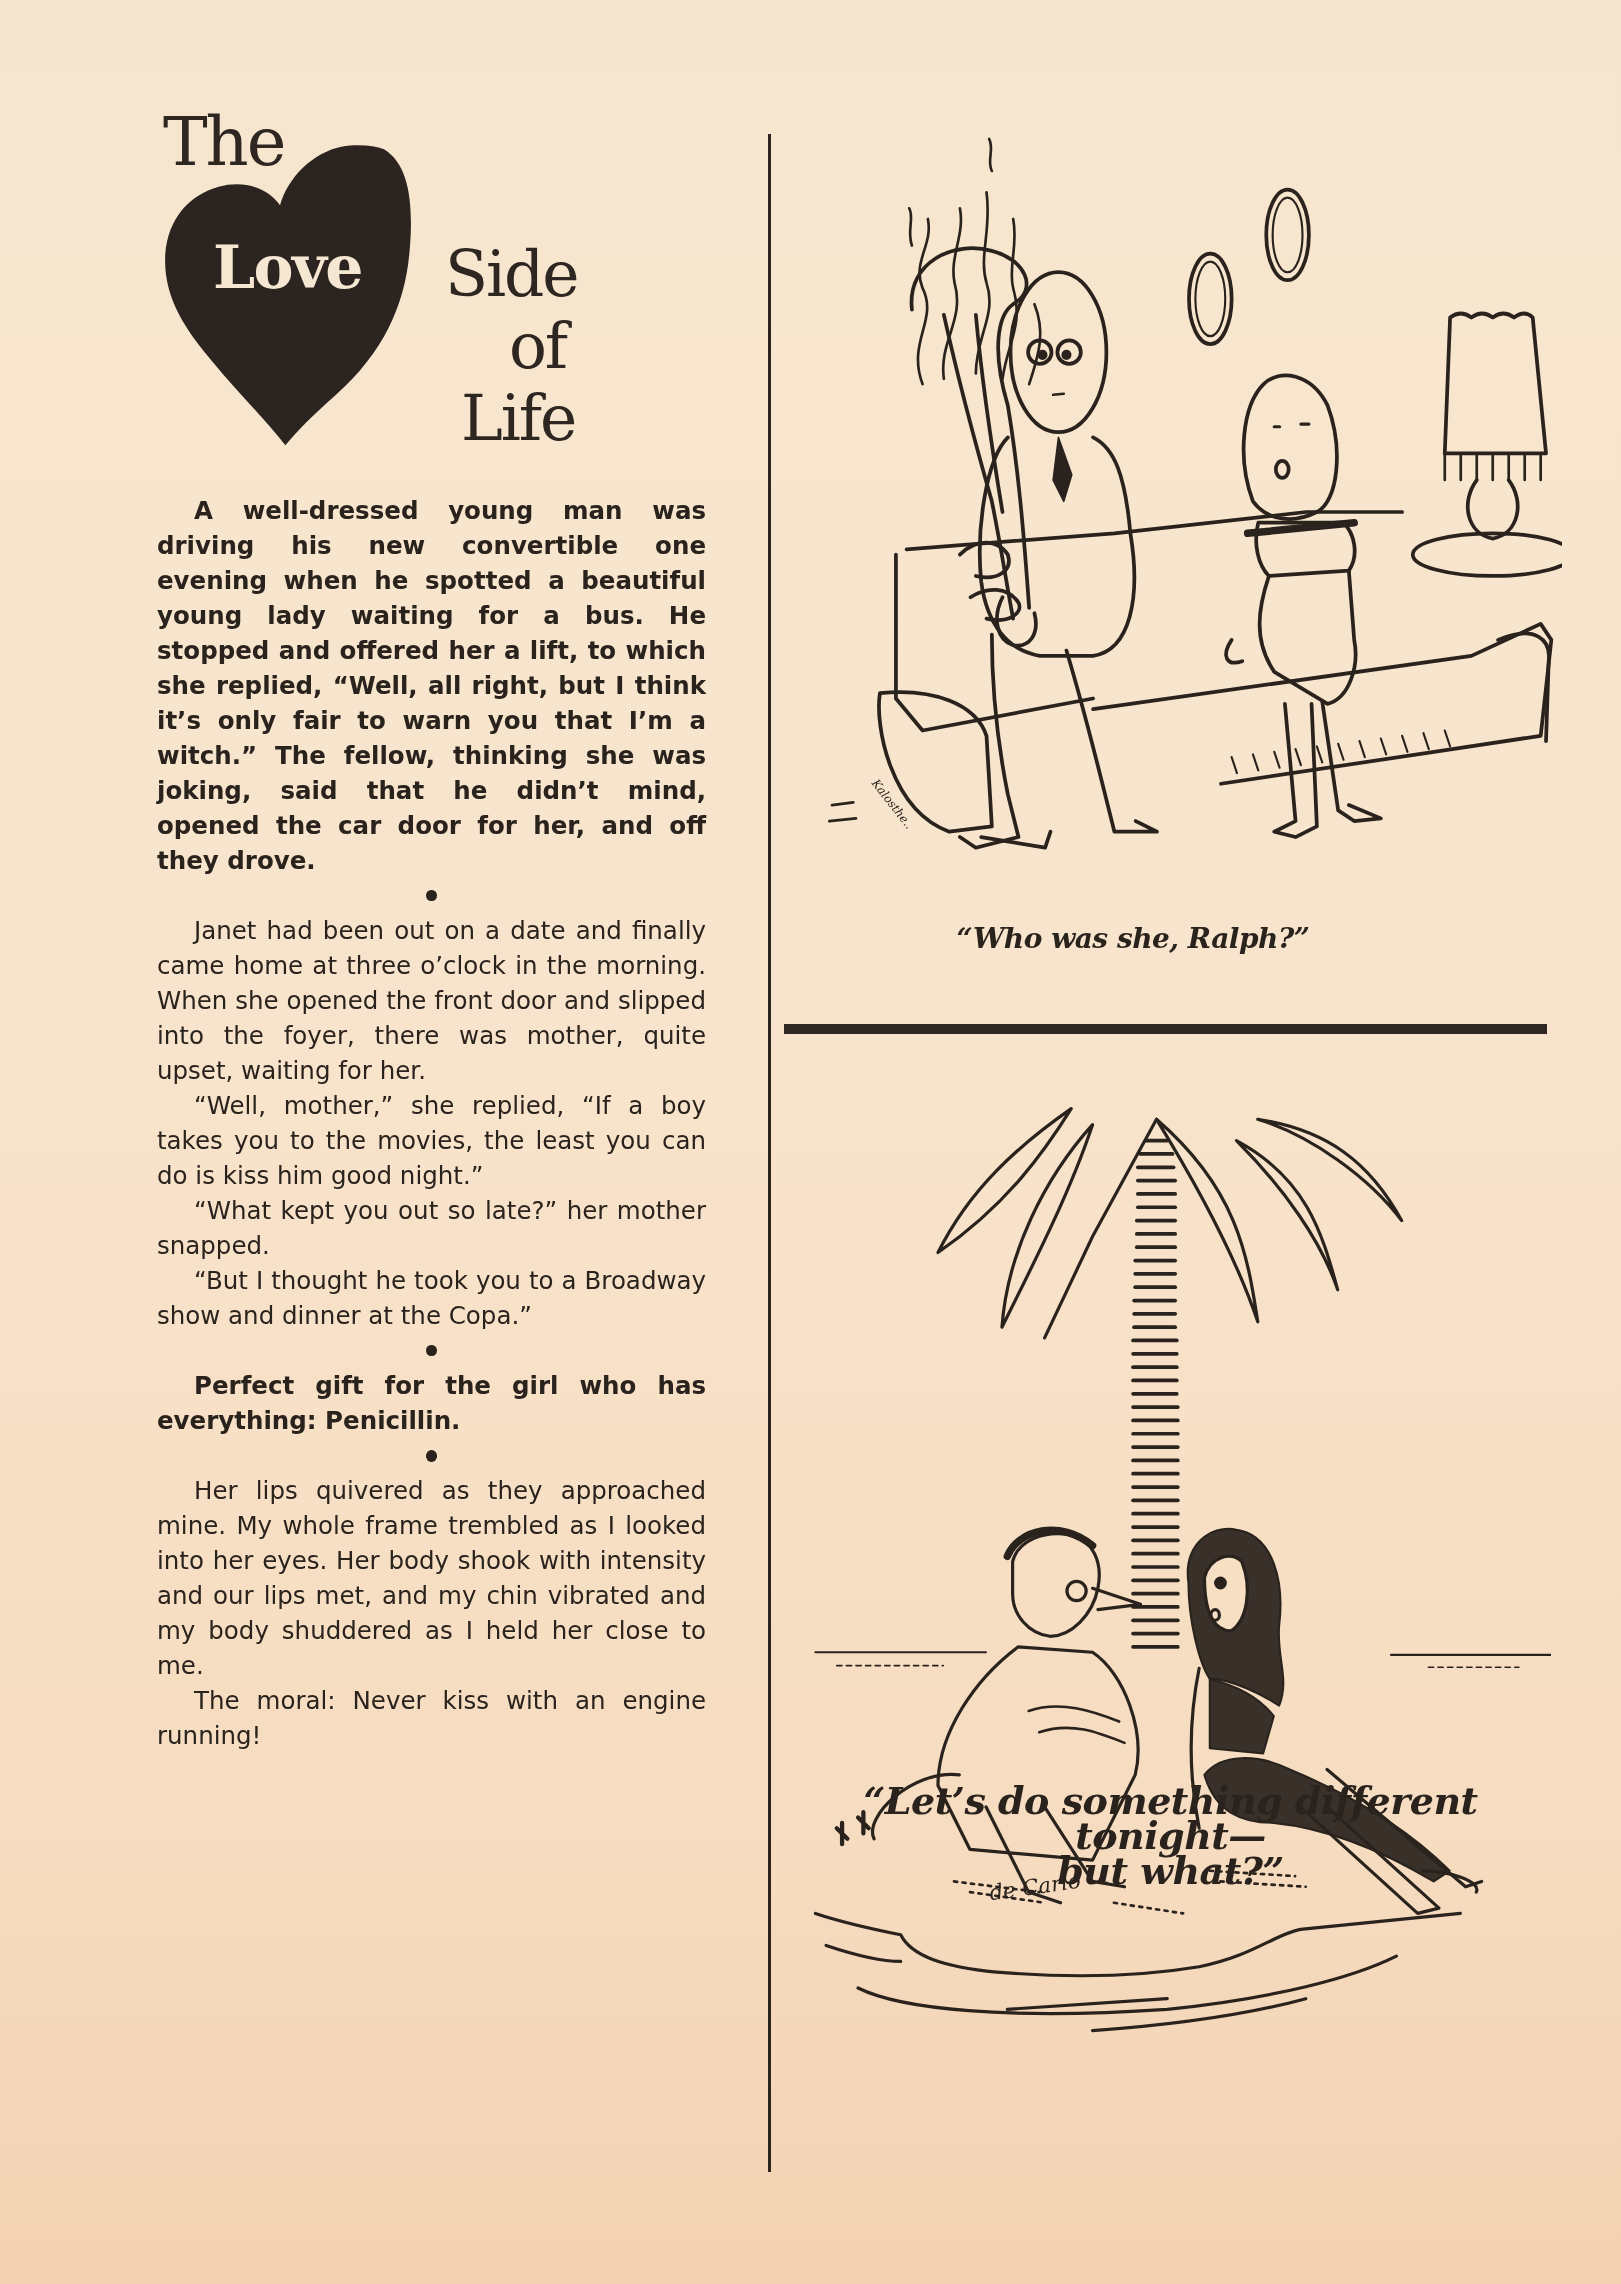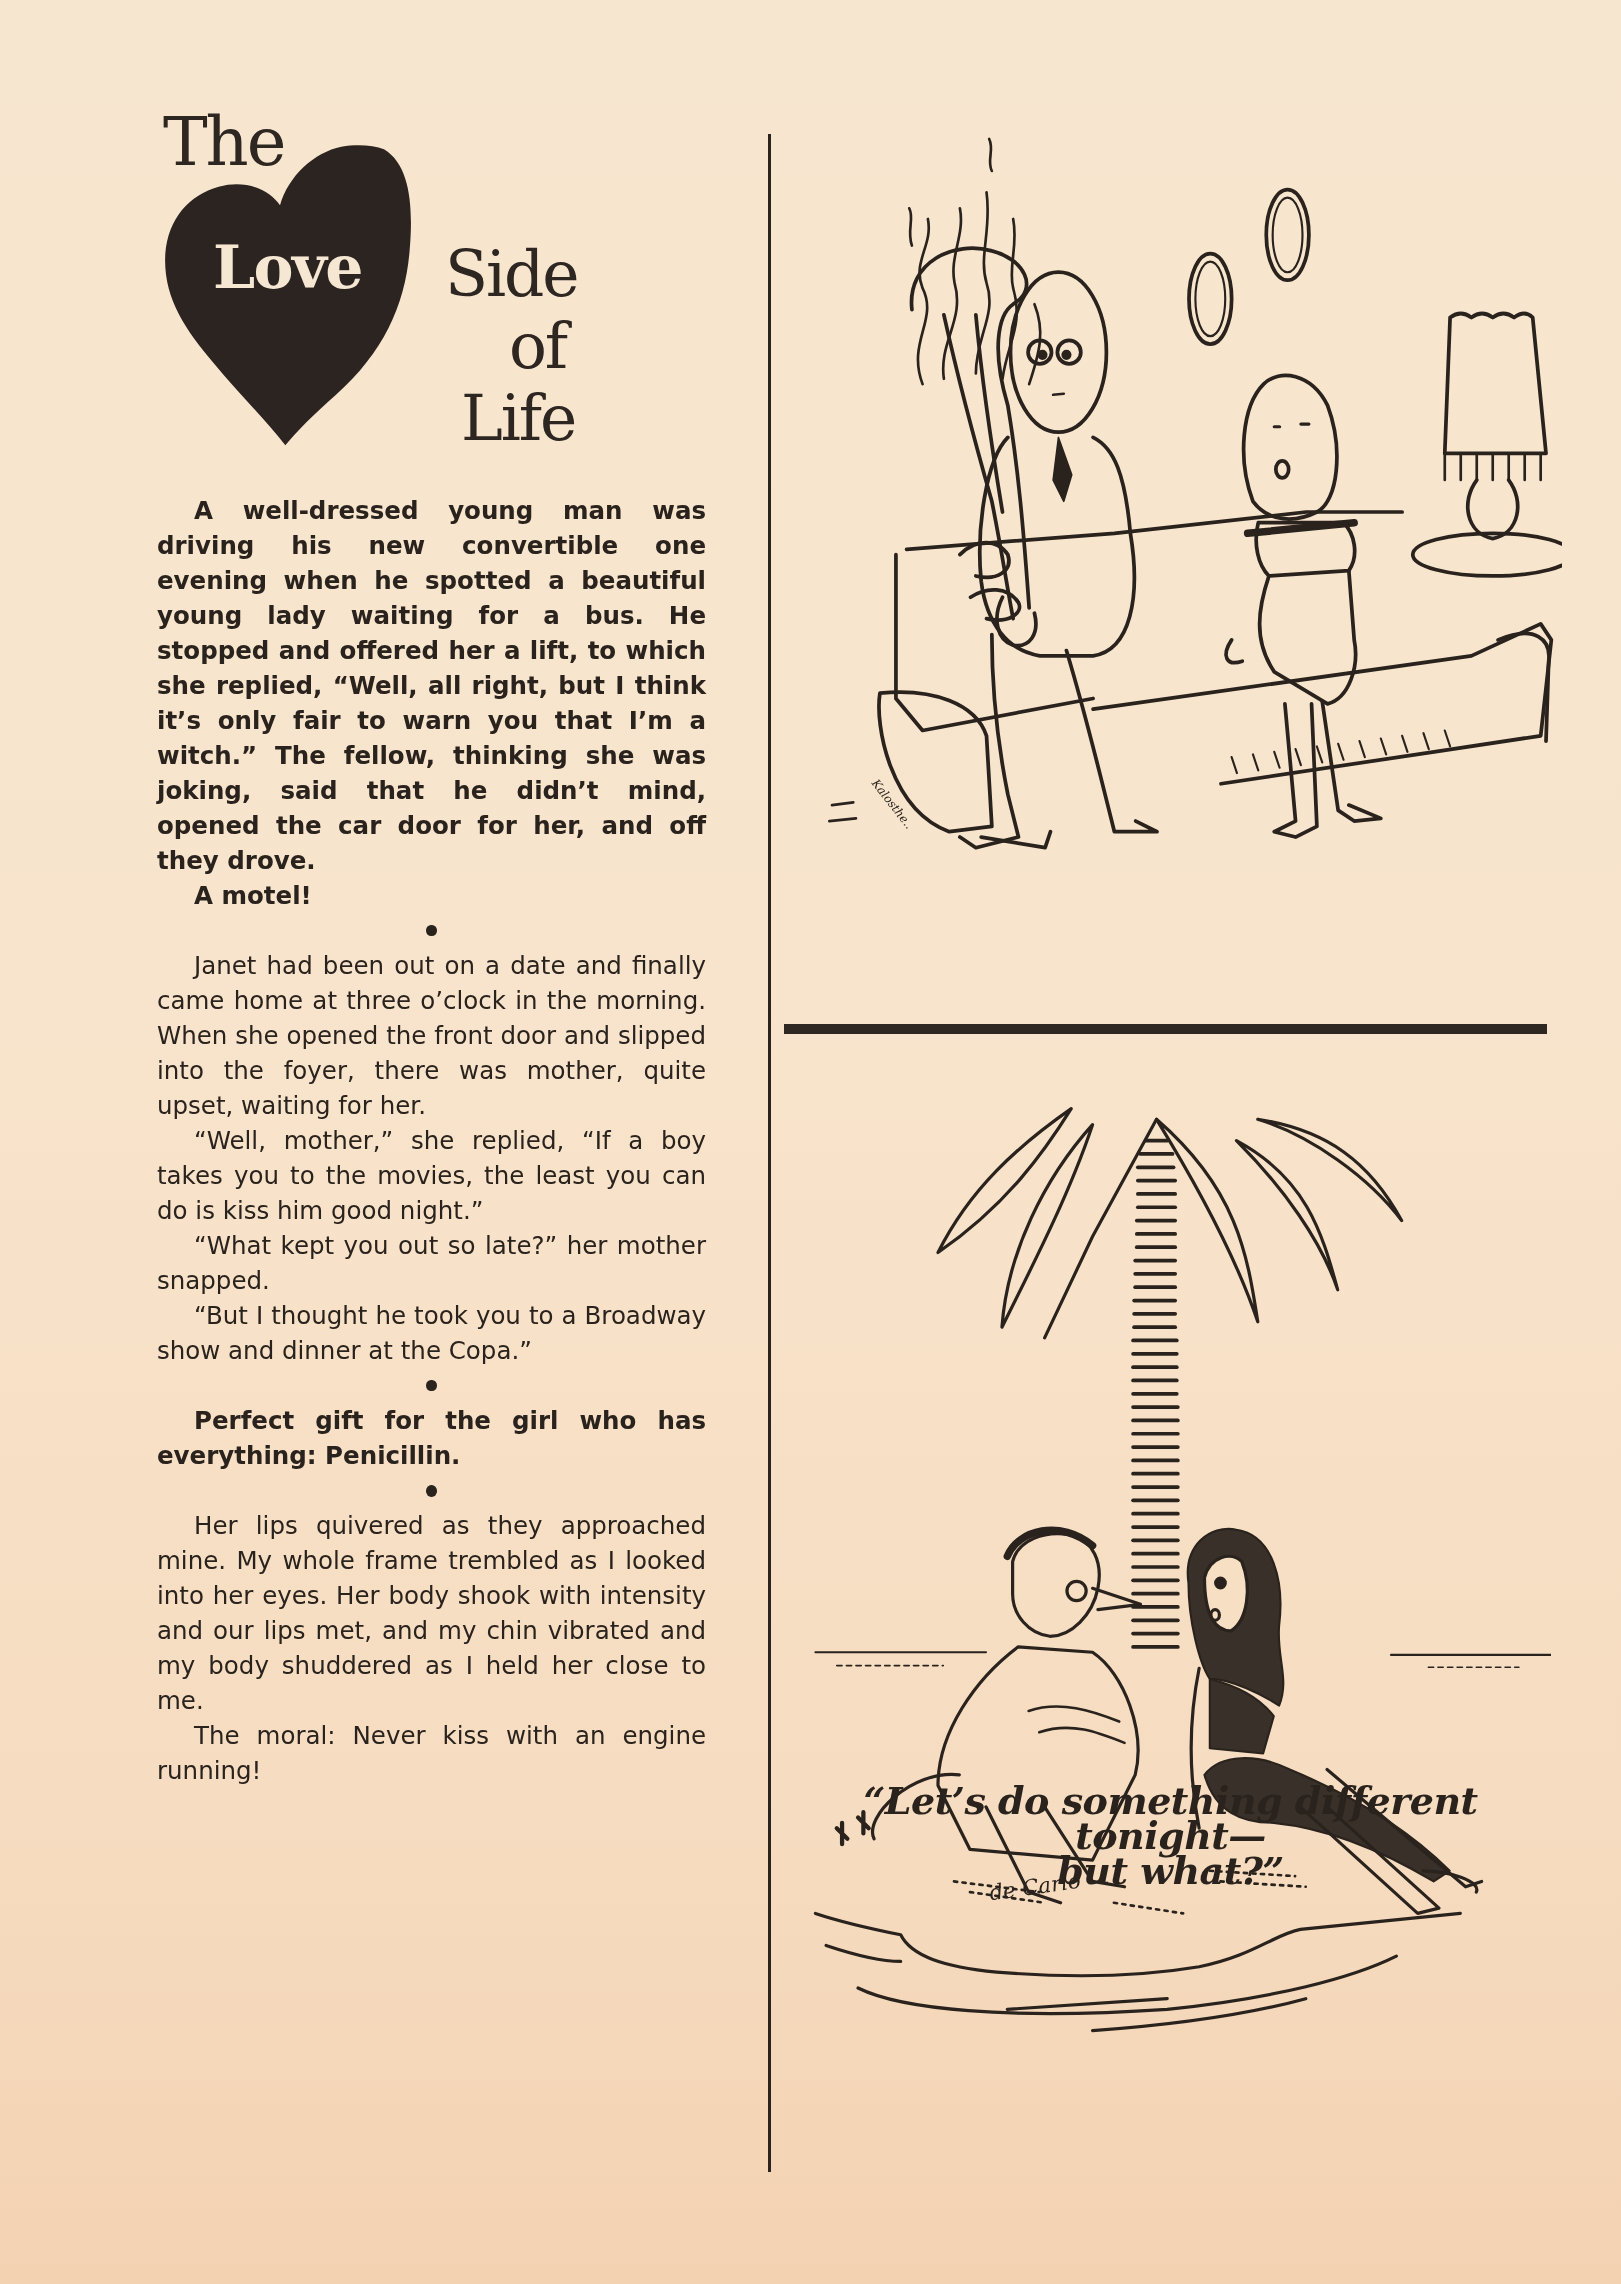--- a/index.html
+++ b/index.html
@@ -84,21 +84,20 @@
     <path d="M 420 10 C 470 40 475 120 468 200 C 460 300 420 390 330 470 C 290 505 255 540 235 565 C 200 520 150 470 100 410 C 45 345 5 285 10 205 C 15 140 55 95 110 80 C 160 66 205 85 225 115 C 240 60 290 15 340 5 C 370 0 400 2 420 10 Z" fill="#2b2420"></path>
   </svg>
   <div class="title-love">Love</div>
   <div class="title-side">Side</div>
   <div class="title-of">of</div>
   <div class="title-life">Life</div>
 
   <div class="column">
     <div class="story1">
       <p>A well-dressed young man was driving his new convertible one evening when he spotted a beautiful young lady waiting for a bus. He stopped and offered her a lift, to which she replied, “Well, all right, but I think it’s only fair to warn you that I’m a witch.” The fellow, thinking she was joking, said that he didn’t mind, opened the car door for her, and off they drove.</p>
-      <p>A motel!</p>
     </div>
     <span class="bullet"></span>
     <div class="story2">
       <p>Janet had been out on a date and finally came home at three o’clock in the morning. When she opened the front door and slipped into the foyer, there was mother, quite upset, waiting for her.</p>
       <p>“Well, mother,” she replied, “If a boy takes you to the movies, the least you can do is kiss him good night.”</p>
       <p>“What kept you out so late?” her mother snapped.</p>
       <p>“But I thought he took you to a Broadway show and dinner at the Copa.”</p>
     </div>
     <span class="bullet"></span>
     <div class="story3">
@@ -170,20 +169,21 @@
       <ellipse cx="875" cy="640" rx="12" ry="16"></ellipse>
       <path d="M 830 740 C 820 780 830 820 850 840 L 1000 830 C 1020 800 1010 760 990 740 Z"></path>
       <path d="M 810 760 L 1010 740" stroke-width="14"></path>
       <path d="M 850 840 C 830 900 820 960 860 1020 L 960 1080 C 1000 1070 1020 1010 1010 960 L 1000 830"></path>
       <path d="M 780 960 C 760 990 770 1010 800 1000"></path>
       <path d="M 880 1080 L 900 1300 L 860 1320 L 900 1330 L 940 1310 L 930 1080"></path>
       <path d="M 950 1075 L 980 1280 L 1010 1300 L 1060 1295 L 1000 1270"></path>
     </svg>
   </div>
   <div class="signature sig-1">Kalosthe..</div>
+  <div class="caption caption-1">“Who was she, Ralph?”</div>
 
   <div class="cartoon cartoon-2">
     <svg width="757" height="954" viewBox="0 0 1420 1790" fill="none" stroke="#2a231d" stroke-width="6" stroke-linecap="round" stroke-linejoin="round">
 
       <g>
         <path d="M 270 320 C 330 200 420 120 520 50 C 470 130 400 230 270 320 Z"></path>
         <path d="M 390 460 C 400 320 470 180 560 80 C 520 200 460 320 390 460 Z"></path>
         <path d="M 680 70 C 760 200 830 330 870 450 C 850 320 830 200 680 70 Z"></path>
         <path d="M 830 110 C 920 200 990 300 1020 390 C 990 280 960 180 830 110 Z"></path>
         <path d="M 870 70 C 970 100 1080 180 1140 260 C 1080 150 1000 90 870 70 Z"></path>

